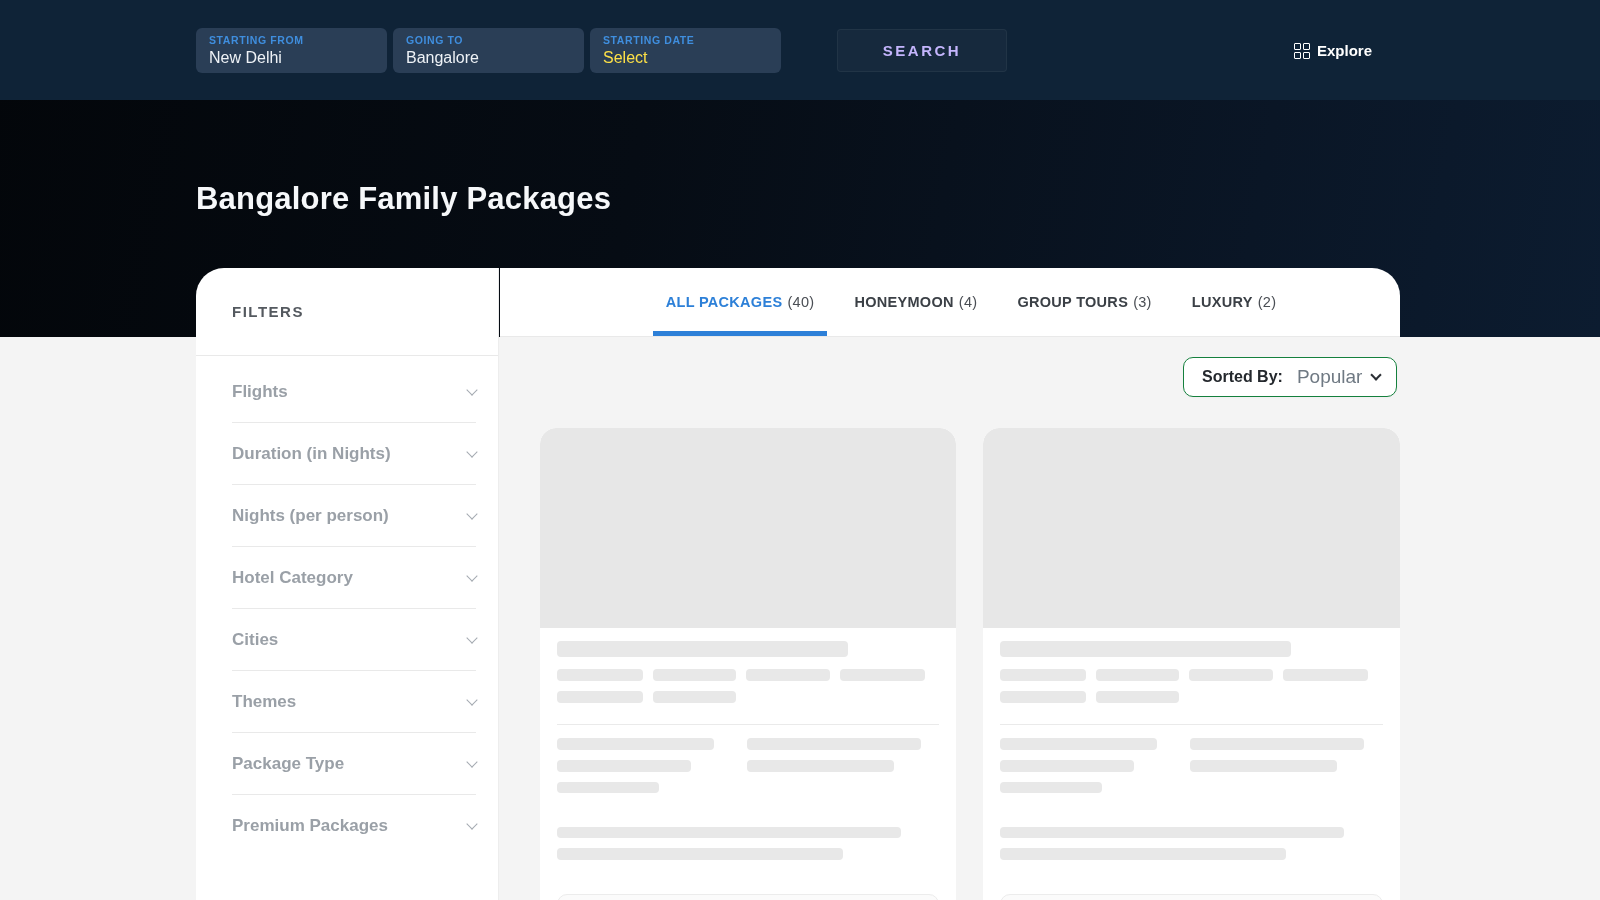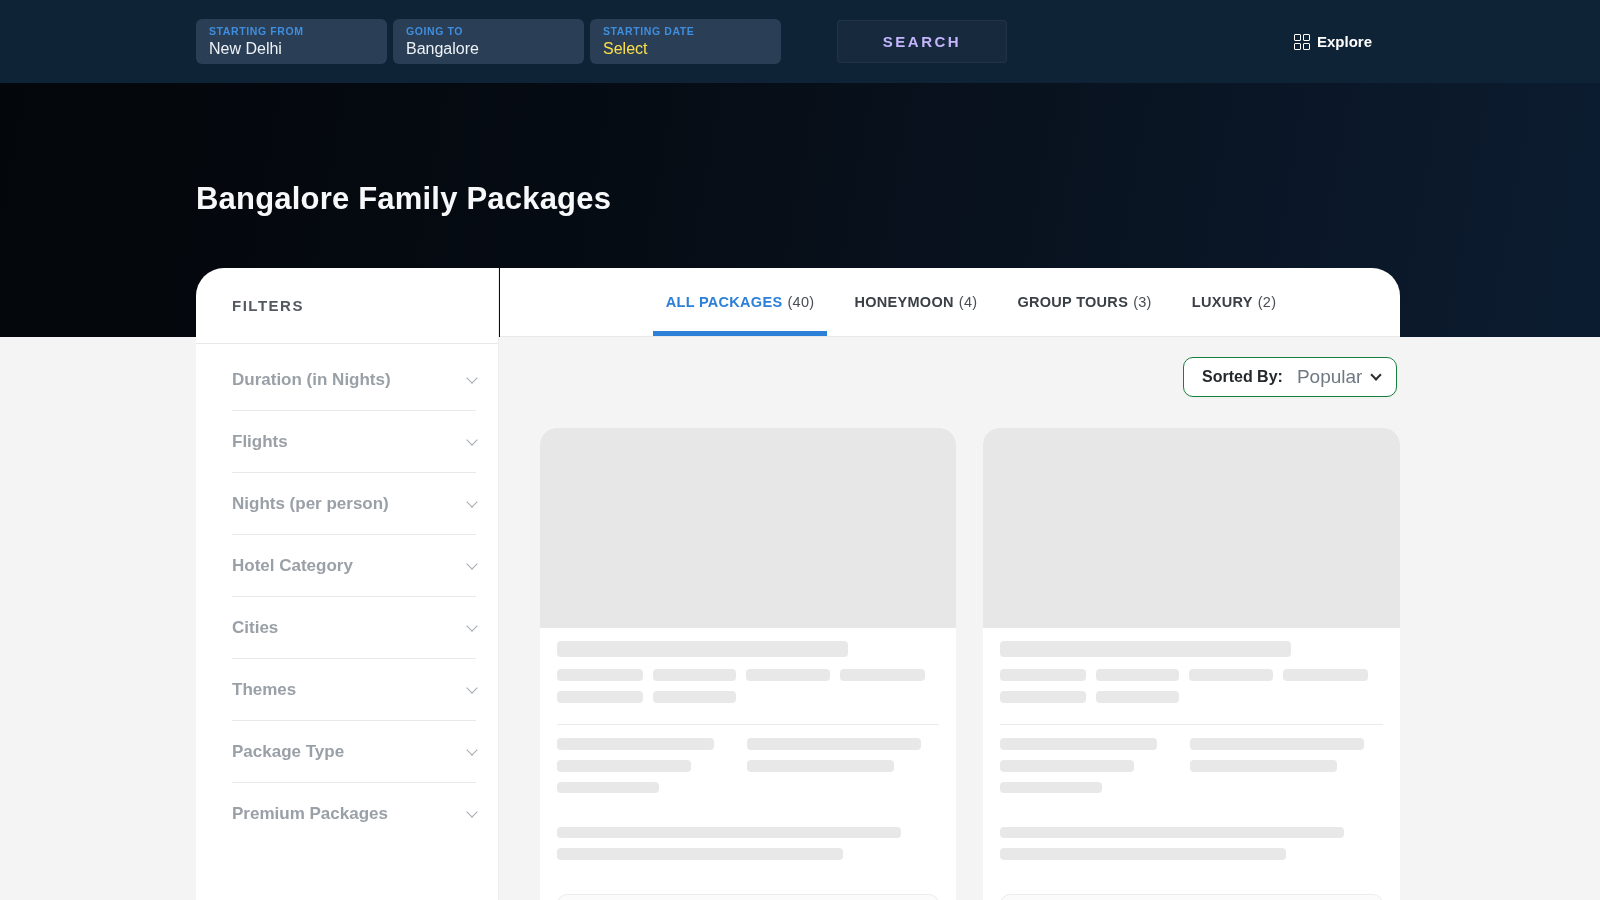--- a/index.html
+++ b/index.html
@@ -6,40 +6,40 @@
   html,body { background:#f4f4f4; font-family:"Liberation Sans", sans-serif; }
   #screen { position:relative; width:1600px; height:900px; overflow:hidden; background:#f4f4f4; }
 
   
   .hero { position:absolute; left:0; top:0; width:1600px; height:337px;
           background:linear-gradient(100deg,#03060a 0%,#060c14 40%,#0a1626 78%,#0c1c30 100%); }
   .page-title { position:absolute; left:196px; top:181px; color:#f6f8fa;
                 font-size:31px; font-weight:700; letter-spacing:0.2px; }
 
   
-  .topbar { position:absolute; left:0; top:0; width:1600px; height:83px; background:#0f2337;
+  .topbar { position:absolute; left:0; top:0; width:1600px; height:100px; background:#0f2337;
             display:flex; align-items:center; padding-left:196px; }
   .field { width:191px; height:45px; background:#2a3e56; border-radius:6px;
            padding:6px 13px 0; margin-right:6px; cursor:pointer; }
   .field-label { font-size:10.5px; font-weight:700; letter-spacing:0.6px; color:#3f8ede; }
   .field-value { font-size:16px; color:#eef2f6; margin-top:3px; }
   .field-value.is-placeholder { color:#fde047; }
   .search-btn { width:170px; height:43px; margin-left:50px; background:rgba(255,255,255,0.03);
                 border:1px solid rgba(255,255,255,0.05); border-radius:4px; color:#c4b5fd;
                 font-family:"Liberation Sans", sans-serif;
                 font-size:15px; font-weight:700; letter-spacing:2.5px; cursor:default; }
   .explore { margin-left:auto; margin-right:228px; display:flex; align-items:flex-end; gap:7px;
              color:#ffffff; font-weight:700; font-size:15px; cursor:pointer; }
   .grid-icon { display:grid; grid-template-columns:7px 7px; grid-template-rows:7px 7px; gap:2px; }
   .grid-icon i { border:1.5px solid #fff; border-radius:1px; display:block; }
 
   
   .sidebar { position:absolute; left:196px; top:268px; width:303px; height:632px;
              background:#fff; border-top-left-radius:28px; border-right:1px solid #ededed; }
-  .filters-head { height:76px; display:flex; align-items:center; padding-left:36px;
+  .filters-head { height:88px; display:flex; align-items:center; padding-left:36px;
                   border-bottom:1px solid #e9e9e9; color:#54595f; font-size:15px;
                   font-weight:700; letter-spacing:1.5px; }
   .filter-list { padding-top:5px; }
   .filter-item { height:62px; margin:0 22px 0 36px; display:flex; align-items:center;
                  justify-content:space-between; border-bottom:1px solid #e9e9e9; cursor:pointer; }
   .filter-item:last-child { border-bottom:none; }
   .filter-label { color:#9aa0a7; font-size:17px; font-weight:700; }
   .chev { width:8px; height:8px; border-right:1.5px solid #a4aab1; border-bottom:1.5px solid #a4aab1;
           transform:rotate(45deg); margin-top:-4px; }
 
@@ -118,25 +118,25 @@
           <i></i>
         </span>
       <span>Explore</span>
     </div>
   </header>
 
   <aside class="sidebar">
     <div class="filters-head">FILTERS</div>
     <div class="filter-list">
       <div class="filter-item">
+        <span class="filter-label">Flights</span>
+        <span class="chev"></span>
+      </div>
+      <div class="filter-item">
         <span class="filter-label">Duration (in Nights)</span>
-        <span class="chev"></span>
-      </div>
-      <div class="filter-item">
-        <span class="filter-label">Flights</span>
         <span class="chev"></span>
       </div>
       <div class="filter-item">
         <span class="filter-label">Nights (per person)</span>
         <span class="chev"></span>
       </div>
       <div class="filter-item">
         <span class="filter-label">Hotel Category</span>
         <span class="chev"></span>
       </div>

